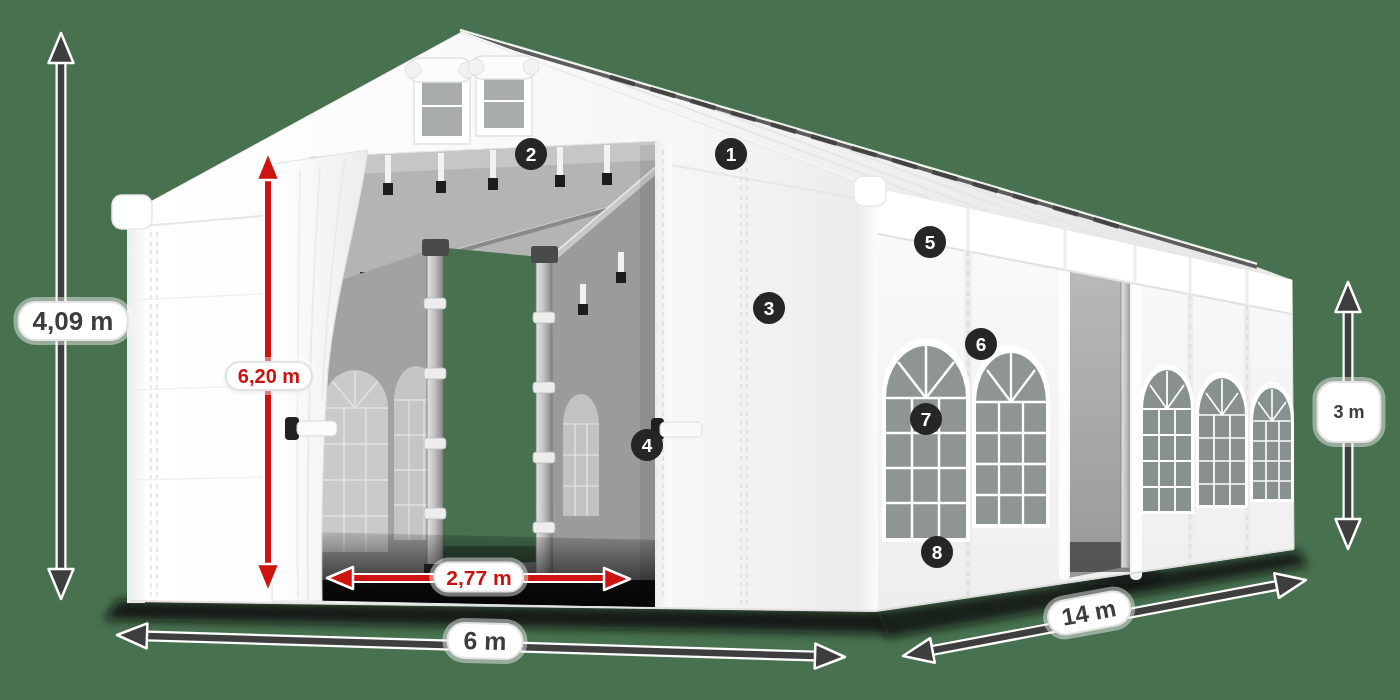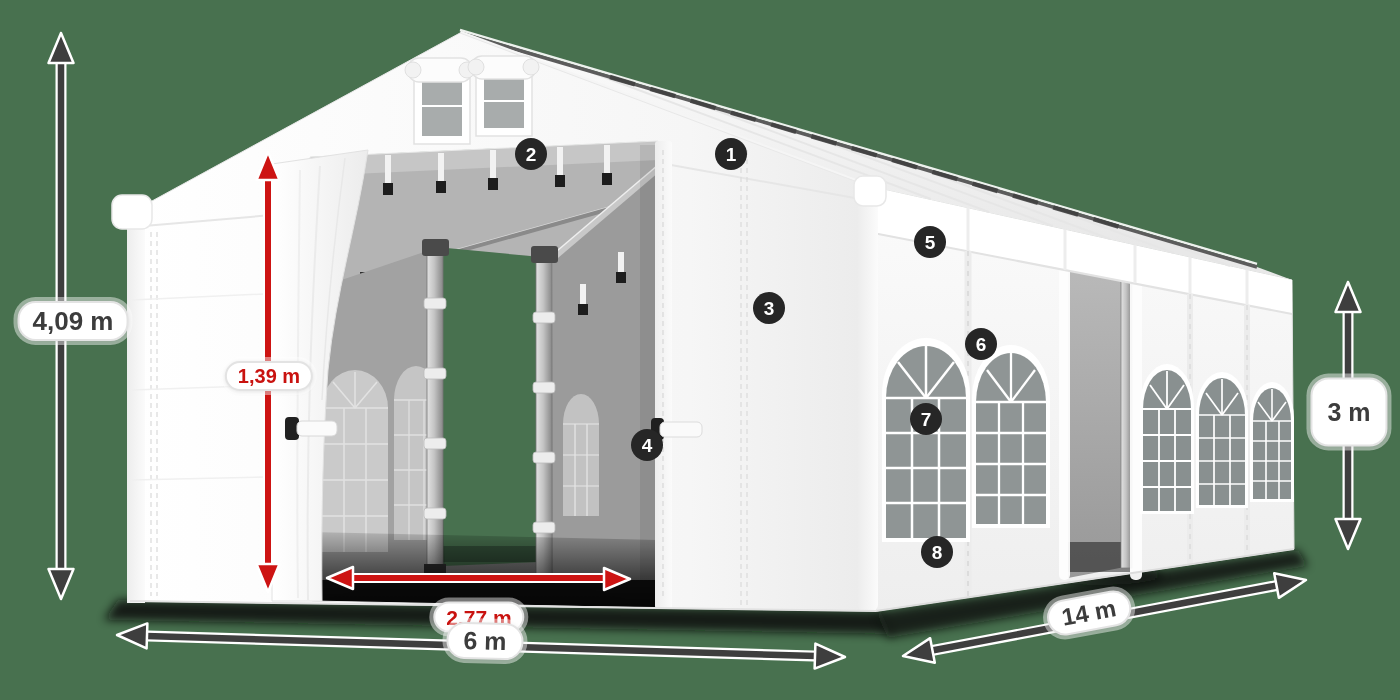--- a/index.html
+++ b/index.html
@@ -7,24 +7,24 @@
          font-family:"Liberation Sans",sans-serif;}
   .stage svg{position:absolute;left:0;top:0;}
   .pill{position:absolute;background:#ffffff;border:2px solid #e3e3e3;border-radius:18px;
         font-weight:bold;white-space:nowrap;line-height:1;
         box-shadow:0 0 0 4px rgba(255,255,255,0.45),0 1px 4px rgba(0,0,0,0.18);
         display:flex;align-items:center;justify-content:center;}
   .pill-dark{color:#3c3c3c;}
   .pill-red{color:#c9120f;}
   #p-h409{left:73px;top:321px;font-size:26px;padding:5px 13px;transform:translate(-50%,-50%);}
   #p-h342{left:269px;top:376px;font-size:20px;padding:3px 11px;transform:translate(-50%,-50%);}
-  #p-w277{left:479px;top:577px;font-size:21px;padding:3px 11px;transform:translate(-50%,-50%);margin-top:40px;}
+  #p-w277{left:479px;top:577px;font-size:21px;padding:3px 11px;transform:translate(-50%,-50%);}
   #p-w6  {left:485px;top:641px;font-size:25px;padding:4px 15px;transform:translate(-50%,-50%) rotate(1.5deg);}
   #p-l14 {left:1089px;top:613px;font-size:24px;padding:4px 13px;transform:translate(-50%,-50%) rotate(-10.5deg);}
-  #p-h3  {left:1349px;top:412px;font-size:25px;padding:20px 15px;transform:translate(-50%,-50%);}
+  #p-h3  {left:1349px;top:412px;font-size:18px;padding:20px 15px;transform:translate(-50%,-50%);}
   .badge-num{fill:#ffffff;font-family:"Liberation Sans",sans-serif;font-weight:bold;font-size:19px;}
 </style>
 </head>
 <body>
 
 <div class="stage">
 <svg width="1400" height="700" viewBox="0 0 1400 700">
   <defs>
     <linearGradient id="gFront" x1="0" y1="0" x2="1" y2="0">
       <stop offset="0" stop-color="#ffffff"></stop>
@@ -418,18 +418,18 @@
     <g>
       <line x1="1348" y1="300" x2="1348" y2="532" stroke="#ffffff" stroke-width="11"></line>
       <line x1="1348" y1="306" x2="1348" y2="526" stroke="#3e3e3e" stroke-width="6.5"></line>
       <polygon points="0,0 -12.5,30 12.5,30" transform="translate(1348,282)" fill="#3e3e3e" stroke="#ffffff" stroke-width="2.5" stroke-linejoin="round"></polygon>
       <polygon points="0,0 -12.5,30 12.5,30" transform="translate(1348,549) rotate(180)" fill="#3e3e3e" stroke="#ffffff" stroke-width="2.5" stroke-linejoin="round"></polygon>
     </g>
   </g>
 </svg>
 
 <div class="pill pill-dark" id="p-h409">4,09 m</div>
-<div class="pill pill-red" id="p-h342">1,39 m</div>
+<div class="pill pill-red" id="p-h342">6,20 m</div>
 <div class="pill pill-red" id="p-w277">2,77 m</div>
 <div class="pill pill-dark" id="p-w6">6 m</div>
 <div class="pill pill-dark" id="p-l14">14 m</div>
 <div class="pill pill-dark" id="p-h3">3 m</div>
 </div>
 
 </body></html>

